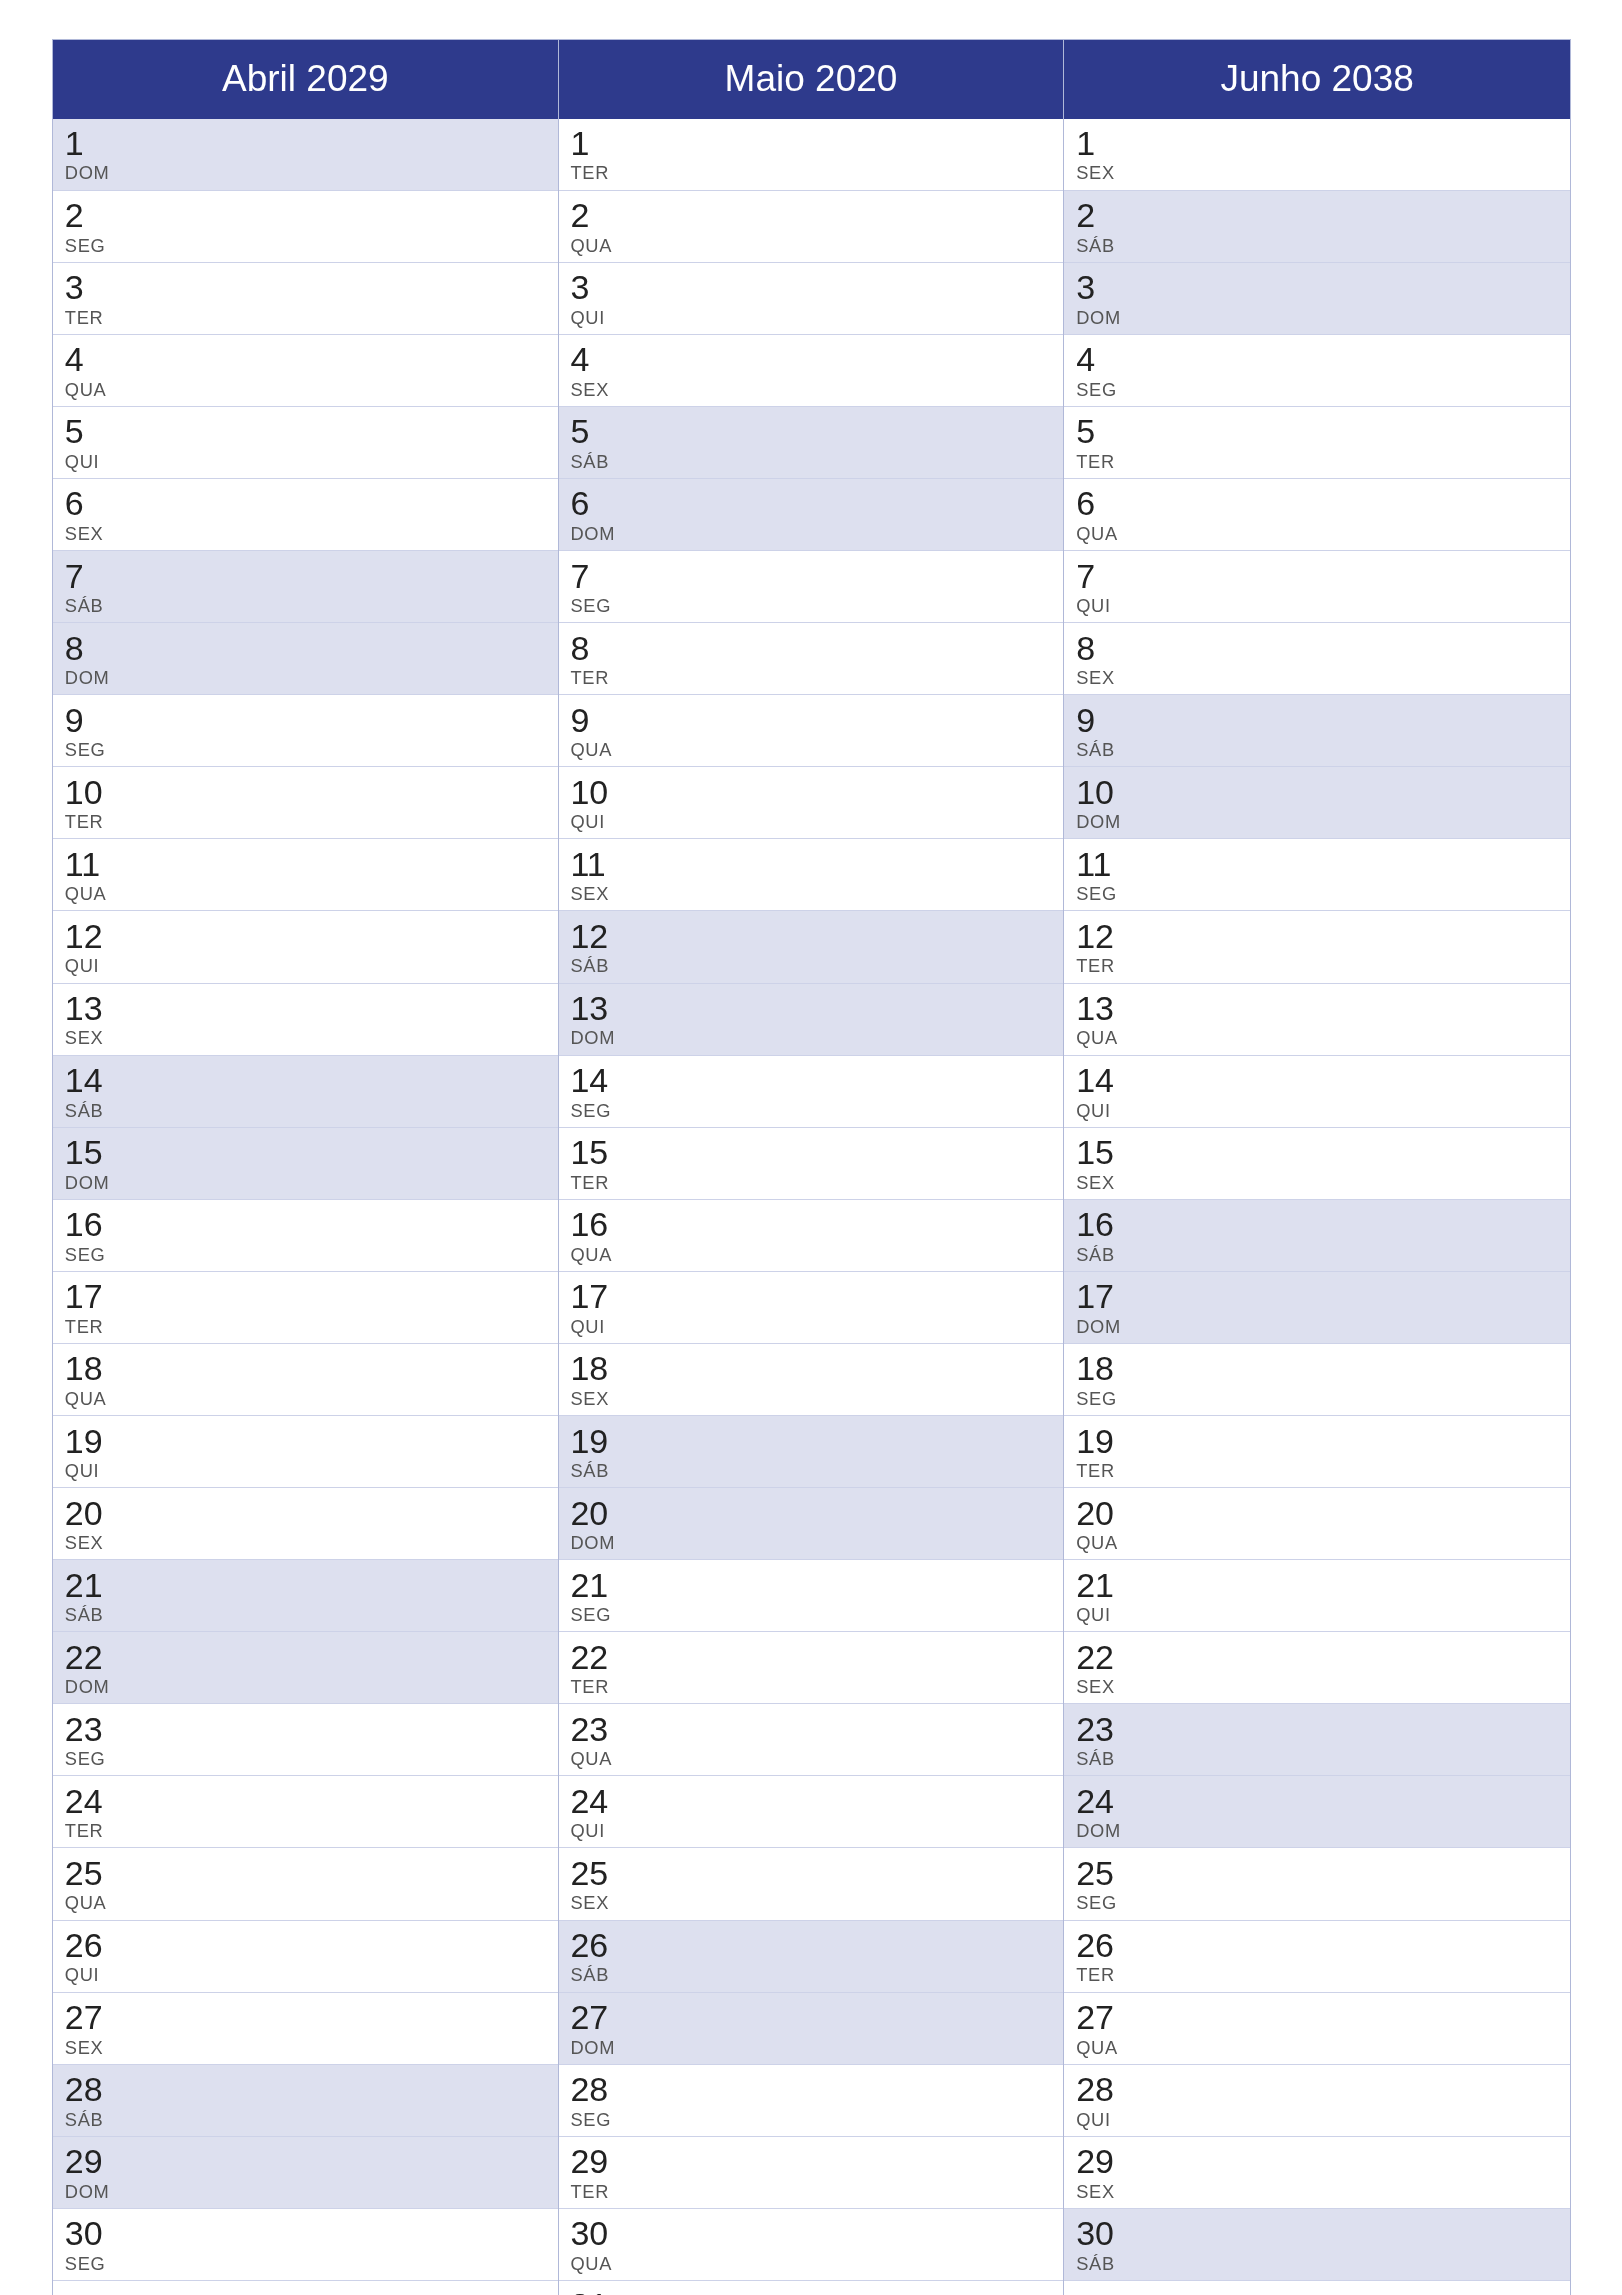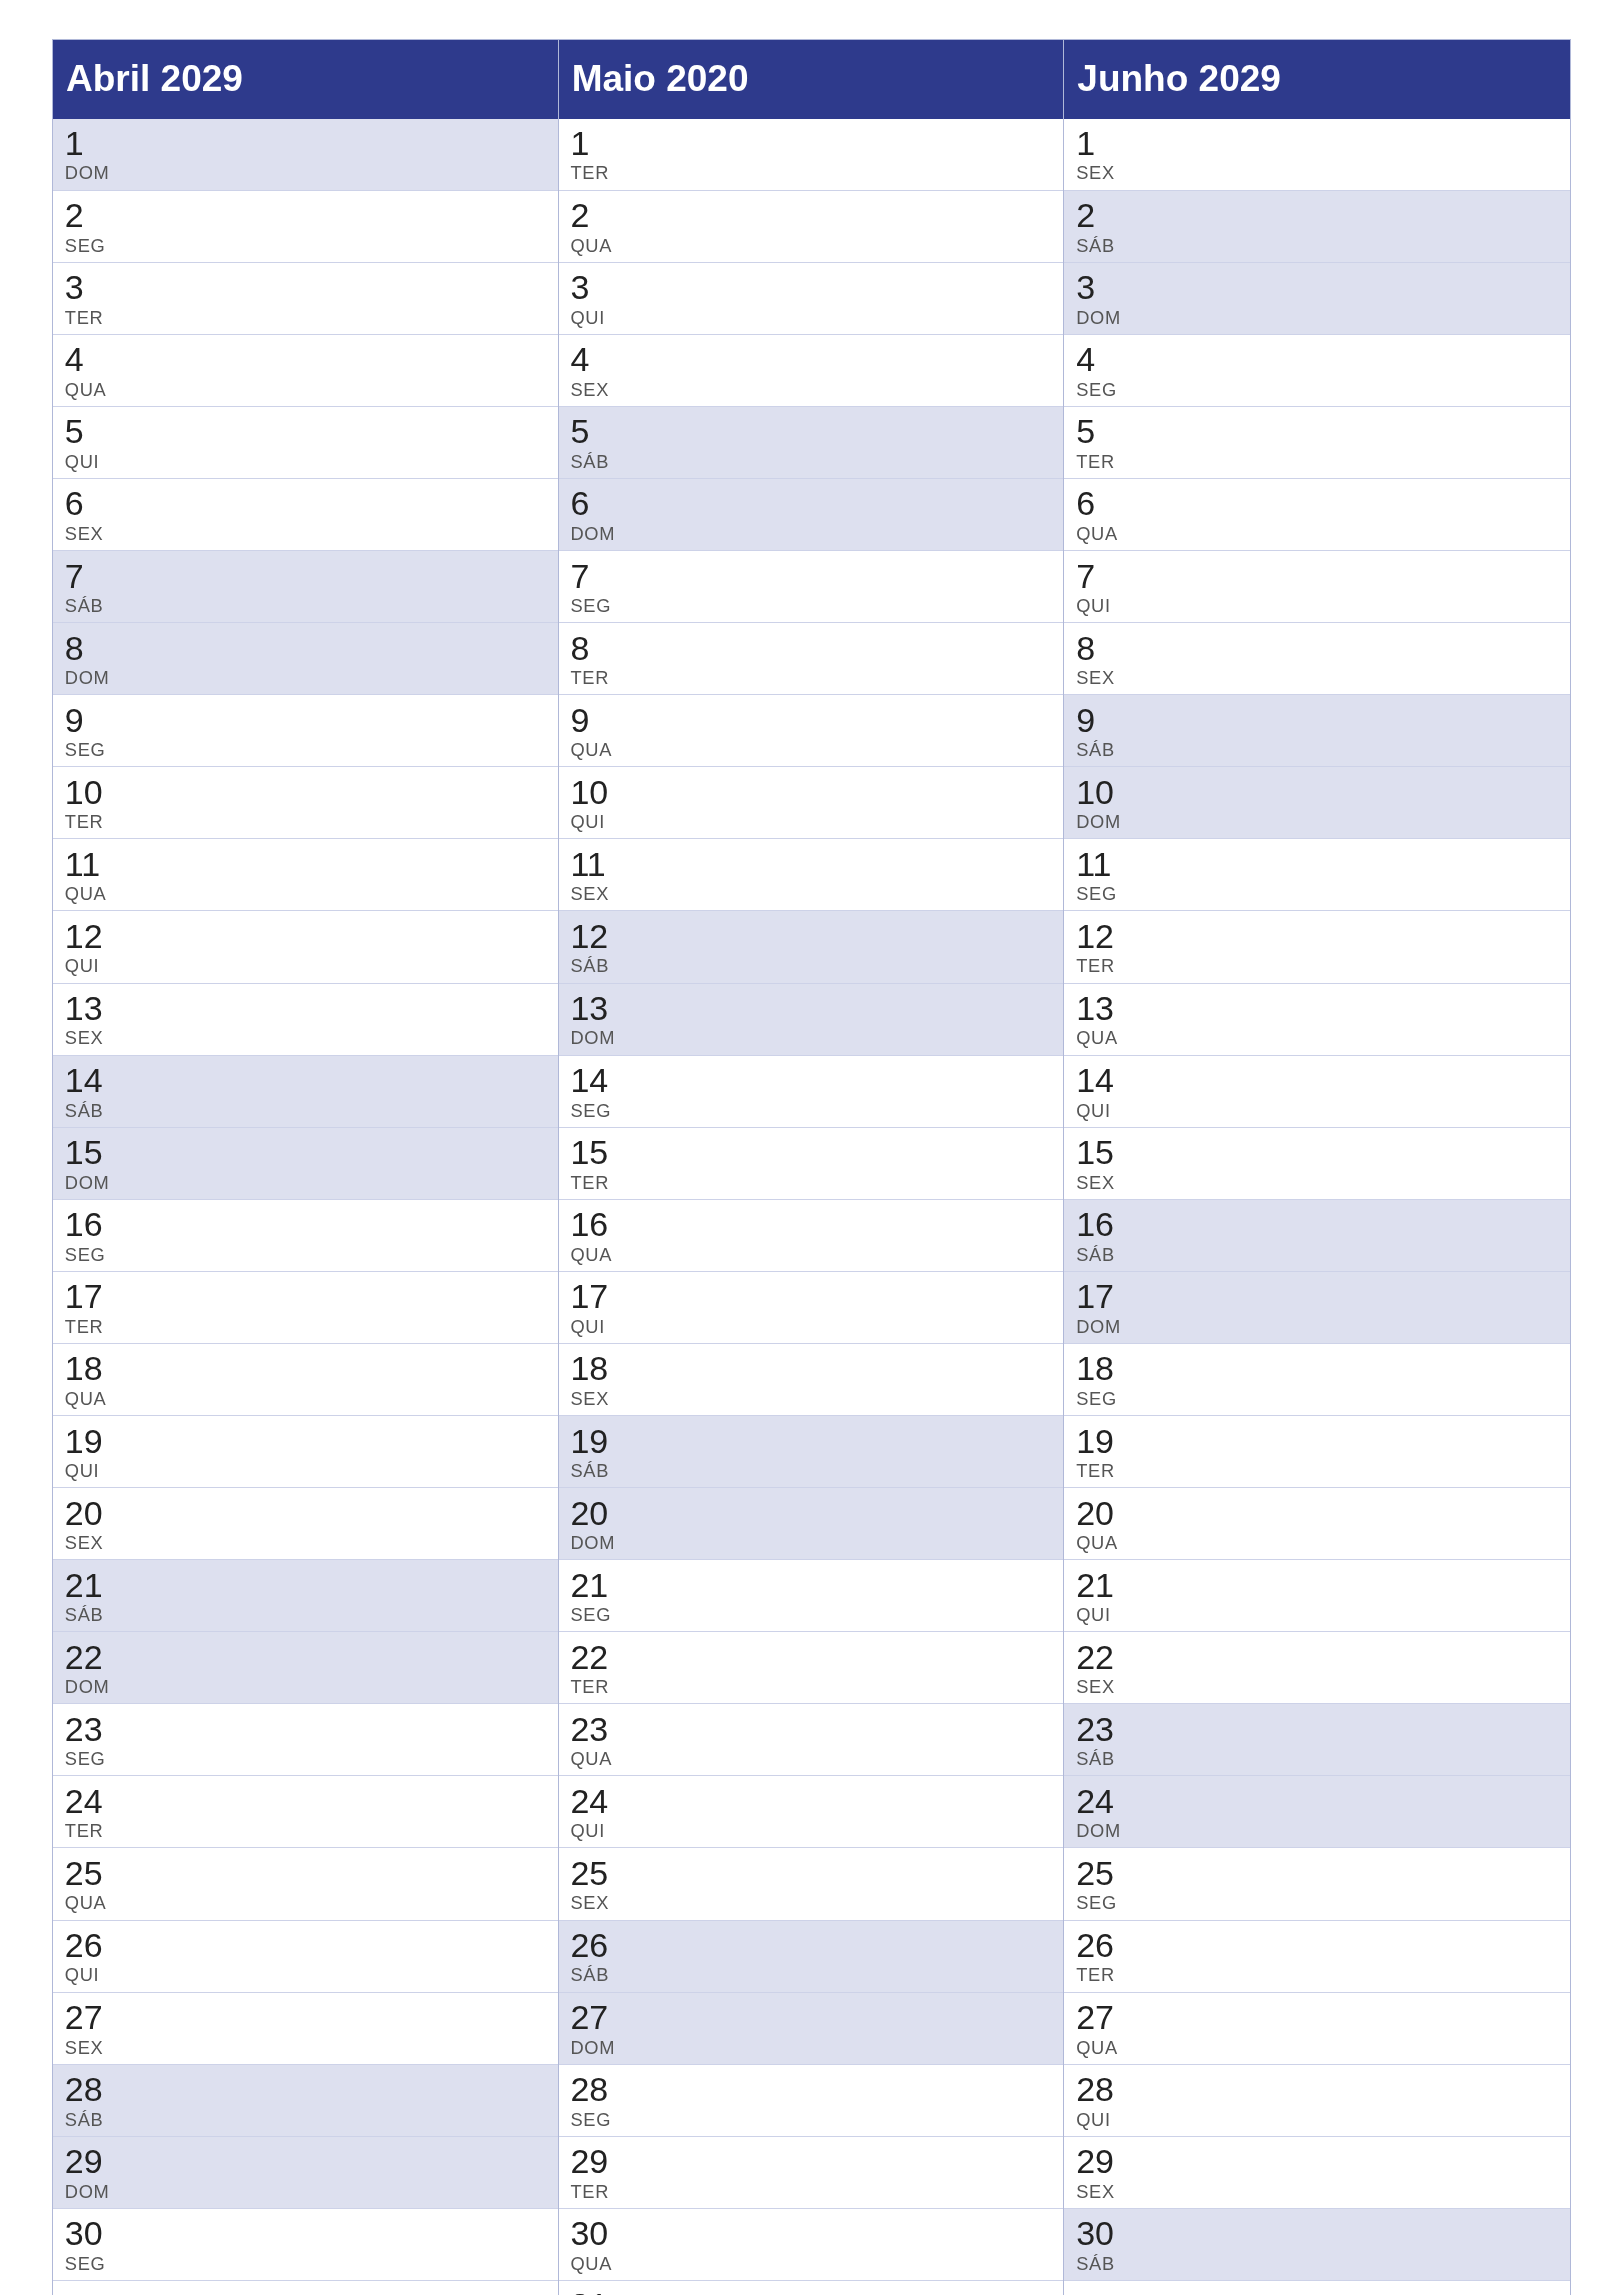--- a/index.html
+++ b/index.html
@@ -19,21 +19,22 @@
       border: 1.3px solid #b0b8d8;
     }
     .header-row {
       display: grid;
       grid-template-columns: 1fr 1fr 1fr;
     }
     .month-header {
       background: #2e3a8c;
       color: #fff;
       font-size: 37px;
-      font-weight: bold;
+      font-weight: normal;
+      text-align: center;
       padding: 18.3px 13px;
       border-right: 1.3px solid #b0b8d8;
     }
     .month-header:last-child { border-right: none; }
 
     .days-grid {
       display: grid;
       grid-template-columns: 1fr 1fr 1fr;
     }
     .day-col {
@@ -68,21 +69,21 @@
     }
   </style>
 </head>
 <body>
 
 <div class="calendar-container">
   <div class="header-row">
 
   <div class="month-header">Abril 2029</div>
       <div class="month-header">Maio 2020</div>
-      <div class="month-header">Junho 2029</div>
+      <div class="month-header">Junho 2038</div>
     </div>
   <div class="days-grid">
 
   <div class="day-col">
         <div class="day-cell weekend">
           <span class="day-number">1</span>
           <span class="day-name">DOM</span>
         </div>
         <div class="day-cell">
           <span class="day-number">2</span>

